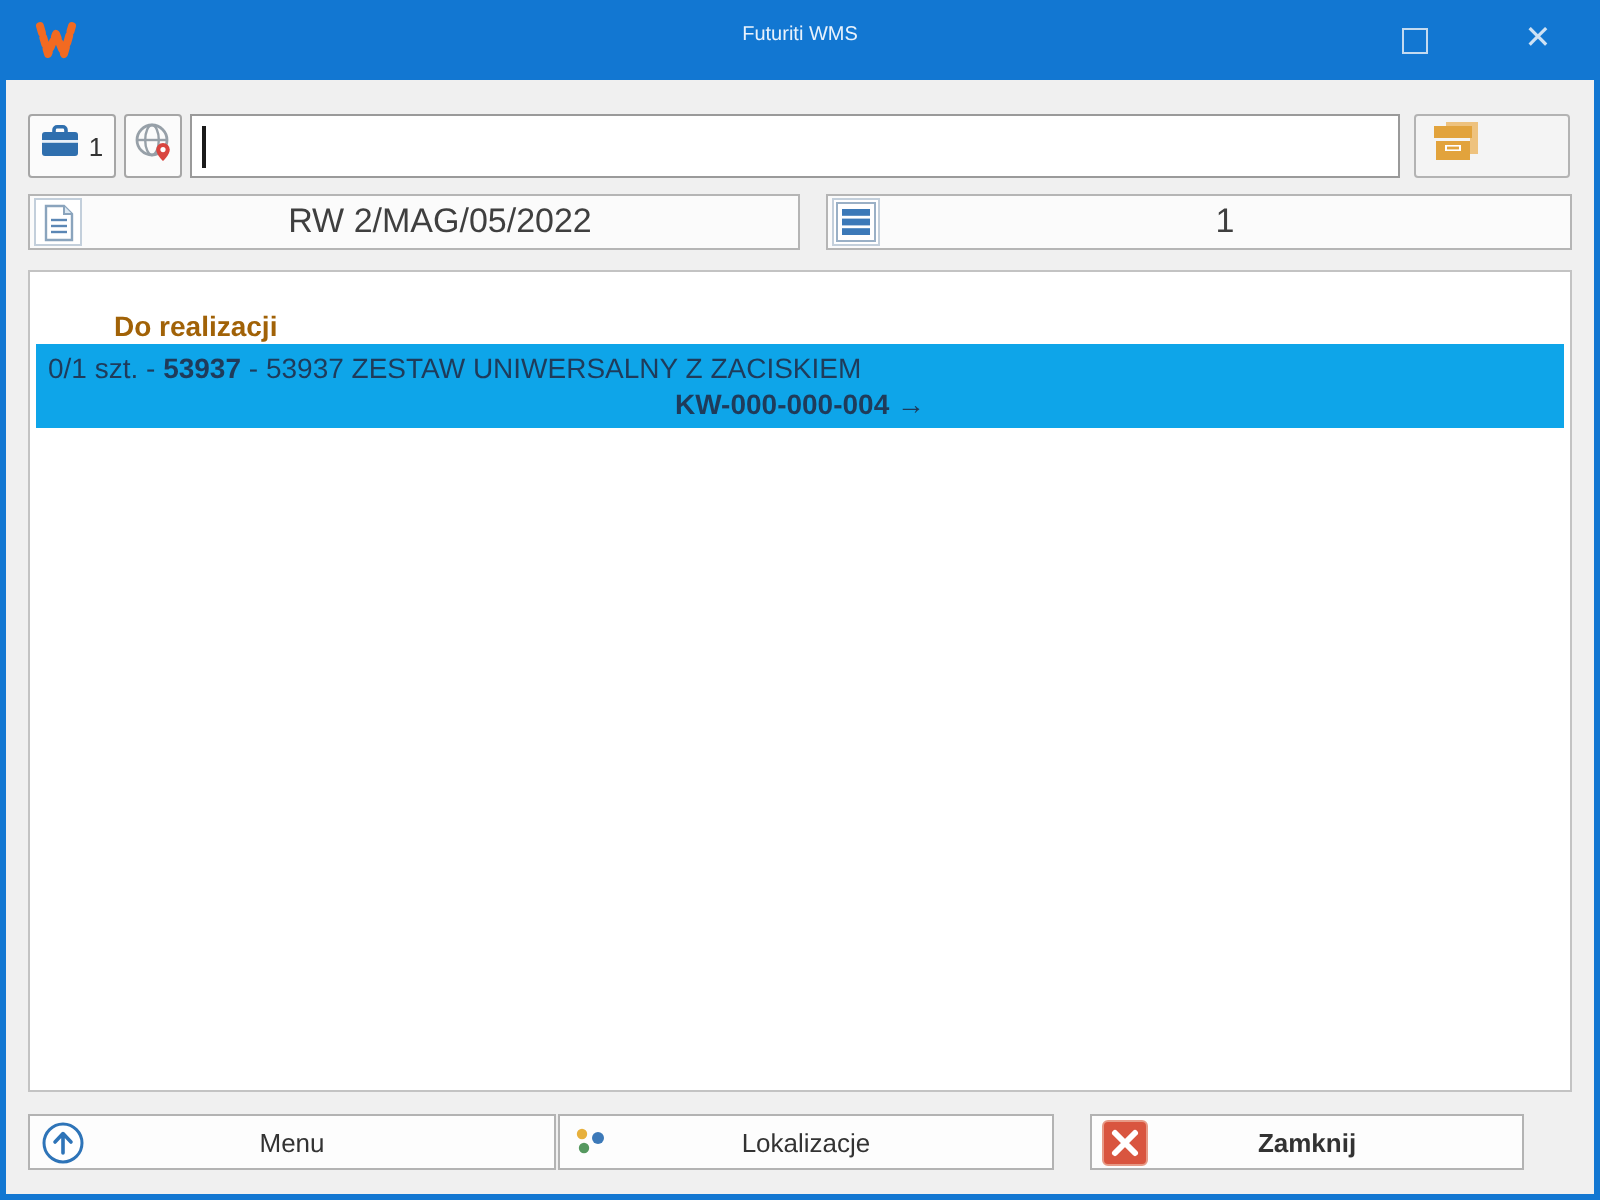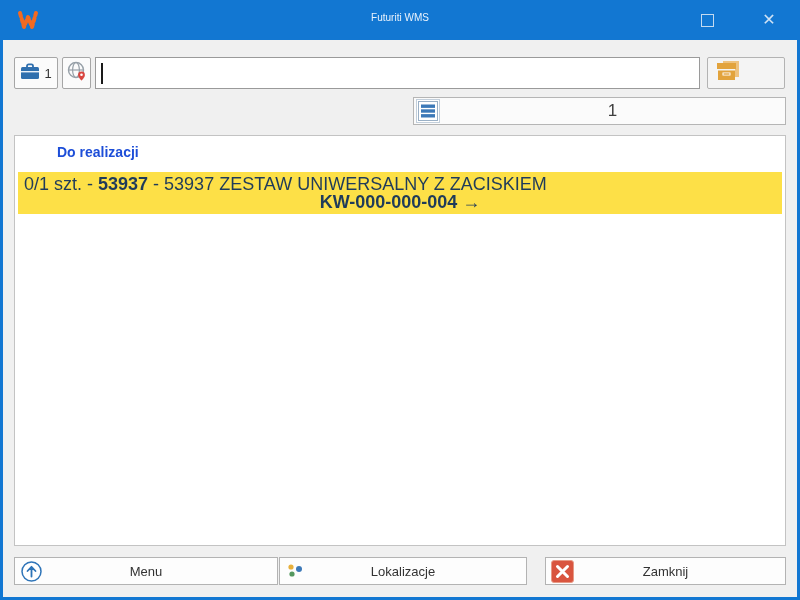--- a/index.html
+++ b/index.html
@@ -36,35 +36,35 @@
   .docfield { position:absolute; height:28px; background:#fbfbfb; border:1px solid #b5b5b5;
               display:flex; align-items:center; }
   .doc-left  { left:11px;  top:57px; width:386px; }
   .doc-right { left:410px; top:57px; width:373px; }
   .icon-holder { width:24px; height:24px; margin-left:2px; display:flex; align-items:center;
                  justify-content:center; border:1px solid #c3cfdb; background:#fff; }
   .docfield .val { flex:1; text-align:center; font-size:17px; color:#3f3f3f; }
 
   .panel { position:absolute; left:11px; top:95px; width:772px; height:411px;
            background:#fff; border:1px solid #c3c3c3; }
-  .panel-header { padding:8px 0 0 42px; color:#1d4ed8; font-weight:bold; font-size:14px; }
+  .panel-header { padding:8px 0 0 42px; color:#a16207; font-weight:bold; font-size:14px;margin-top:11px; }
   .task-item { position:absolute; left:3px; right:3px; top:36px; height:42px;
-               background:#fde047; color:#1f3b5a; font-size:18px; padding:3px 6px; }
+               background:#0ea5e9; color:#1f3b5a; font-size:14px; padding:3px 6px; }
   .task-line1 { line-height:18px; white-space:pre; }
   .task-line1 b { font-weight:bold; }
   .task-line2 { line-height:18px; text-align:center; font-weight:bold; }
 
   .footer-btn { position:absolute; top:517px; height:28px; background:#fdfdfd;
                 border:1px solid #b3b3b3; }
   .footer-btn .ficon { position:absolute; left:5px; top:2px; }
   .footer-btn .flabel { position:absolute; inset:0; display:flex; align-items:center;
                         justify-content:center; font-size:13px; color:#333; }
   .menu-btn  { left:11px;  width:264px; }
   .loc-btn   { left:276px; width:248px; }
-  .close-btn { left:542px; width:241px; }
+  .close-btn { left:542px; width:217px;font-weight:bold; }
 </style>
 </head>
 <body>
 
 <div class="window">
 
   <div class="titlebar">
     <span class="logo">
       <svg width="30" height="24" viewBox="0 0 30 24">
         <path d="M6 5 L10 19 L14 9 L18 19 L22 5" fill="none" stroke="#f26a21" stroke-width="4" stroke-linecap="round" stroke-linejoin="round" stroke-dasharray="3.5 2.5"></path>
@@ -111,20 +111,32 @@
           <rect x="9" y="2" width="16" height="7" fill="#eec27e"></rect>
           <rect x="21" y="4" width="4" height="14" fill="#eec27e"></rect>
           <rect x="3" y="4" width="19" height="6" fill="#e2a33c"></rect>
           <rect x="4" y="11.5" width="17" height="9.5" fill="#e2a33c"></rect>
           <rect x="8.5" y="13.5" width="8" height="3" fill="#fff"></rect>
           <rect x="9.5" y="14.3" width="6" height="1.4" fill="#e2a33c"></rect>
         </svg>
       </span>
     </div>
 
+    <div class="docfield doc-left">
+      <span class="icon-holder">
+        <svg width="15" height="19" viewBox="0 0 15 19">
+          <path d="M1 1 h9 l4 4 v13 h-13 z" fill="#fff" stroke="#8aa4bd" stroke-width="1.2"></path>
+          <path d="M10 1 v4 h4" fill="#dce8f2" stroke="#8aa4bd" stroke-width="1"></path>
+          <line x1="3.5" y1="8" x2="11.5" y2="8" stroke="#5b87b5" stroke-width="1.2"></line>
+          <line x1="3.5" y1="11" x2="11.5" y2="11" stroke="#5b87b5" stroke-width="1.2"></line>
+          <line x1="3.5" y1="14" x2="11.5" y2="14" stroke="#5b87b5" stroke-width="1.2"></line>
+        </svg>
+      </span>
+      <span class="val">RW 2/MAG/05/2022</span>
+    </div>
 
     <div class="docfield doc-right">
       <span class="icon-holder">
         <svg width="20" height="20" viewBox="0 0 20 20">
           <rect x="0.5" y="0.5" width="19" height="19" fill="#fff" stroke="#9ab0c6"></rect>
           <rect x="3" y="3.5" width="14" height="3.4" fill="#3c79b8"></rect>
           <rect x="3" y="8.3" width="14" height="3.4" fill="#3c79b8"></rect>
           <rect x="3" y="13.1" width="14" height="3.4" fill="#3c79b8"></rect>
         </svg>
       </span>

